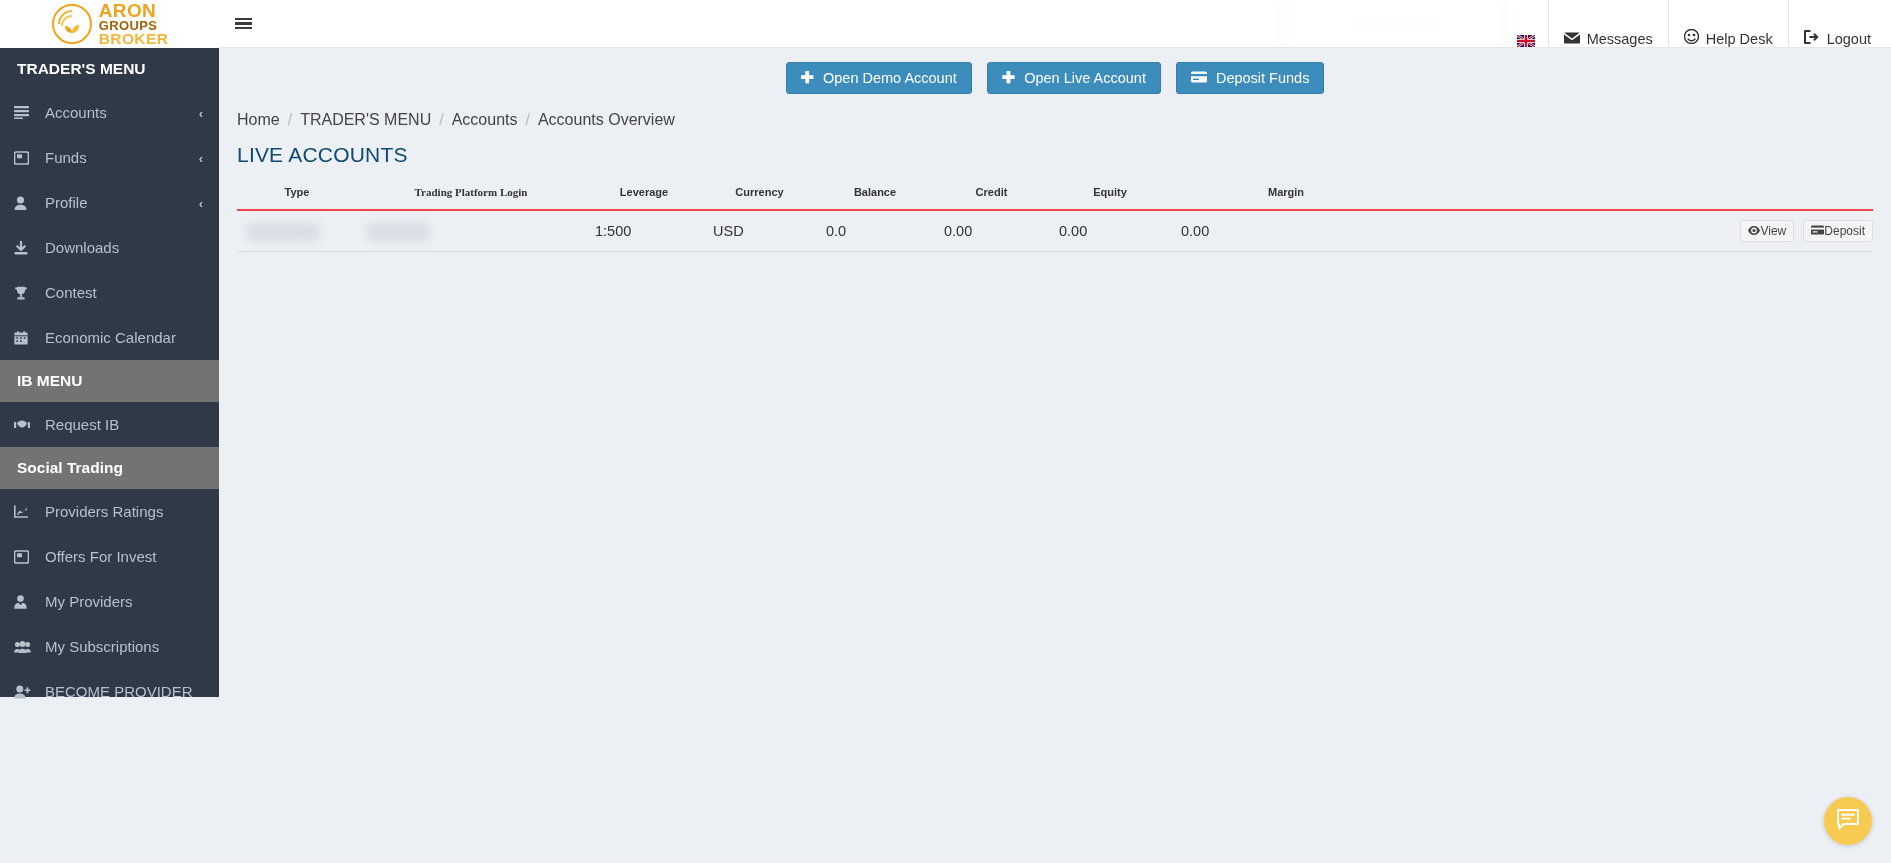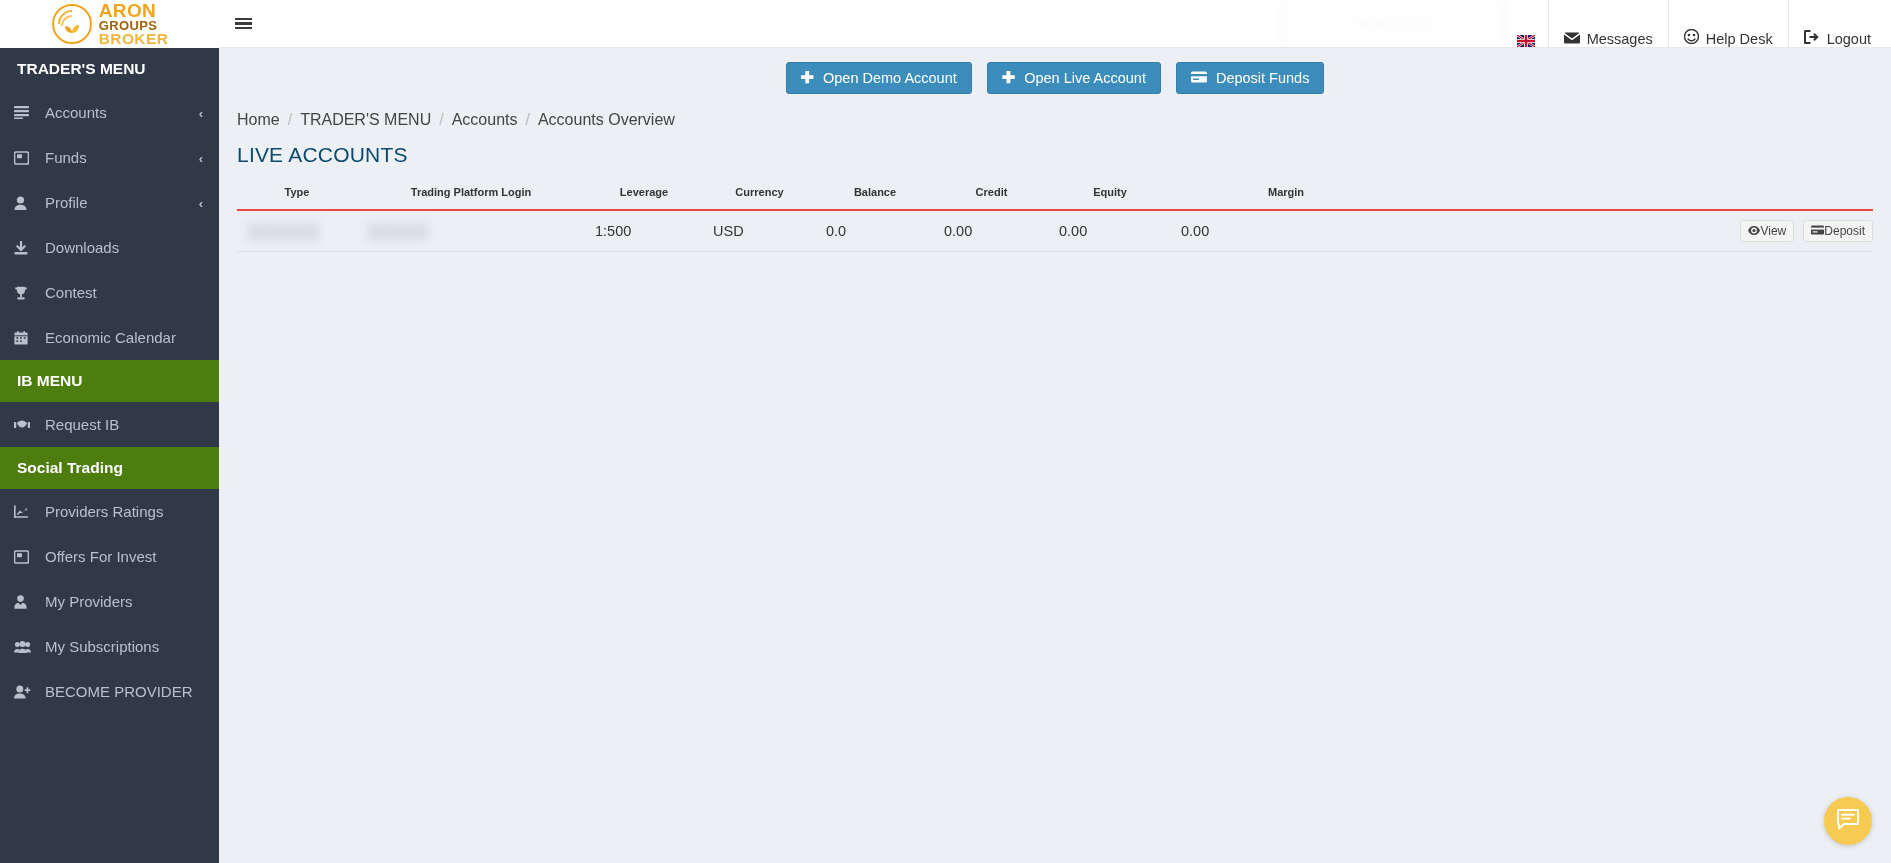--- a/index.html
+++ b/index.html
@@ -6,21 +6,21 @@
   html, body {
     width: 1891px; height: 863px;
     font-family: "Liberation Sans", sans-serif;
     background: #ecf0f5;
     overflow: hidden;
   }
 
   
   #sidebar {
     position: absolute; left: 0; top: 0;
-    width: 219px; height: 863px;
+    width: 219px; height: 697px;
     background: #2f3948;
   }
   .brand {
     height: 48px; background: #ffffff;
     display: flex; align-items: center; justify-content: center;
     overflow: hidden;
   }
   .logo-wrap { display: flex; align-items: center; gap: 6px; }
   .logo-mark { width: 42px; height: 42px; flex: 0 0 42px; }
   .logo-text {
@@ -29,21 +29,21 @@
   }
   .logo-l1 { font-size: 19px; color: #f0a41e; }
   .logo-l2 { font-size: 13px; color: #a16207; }
   .logo-l3 { font-size: 15.5px; color: #f2b63c; }
 
   .sb-section {
     padding: 12px 17px;
     color: #fff; font-size: 15.5px; font-weight: bold;
     background: #2f3948;
   }
-  .sb-section.alt { background: #4d7c0f; }
+  .sb-section.alt { background: #737373; }
 
   .sb-item {
     display: flex; align-items: center;
     height: 45px; padding: 0 14px;
     color: #b8c0cc; font-size: 15px;
     cursor: pointer; position: relative;
   }
   .sb-ico {
     width: 22px; flex: 0 0 22px; display: flex;
     align-items: center; justify-content: flex-start;
@@ -144,21 +144,21 @@
   .sm-btn {
     display: inline-flex; align-items: center; 
     height: 22px; padding: 0 7px; margin-left: 5px;
     background: #f4f4f4; border: 1px solid #ddd;
     border-radius: 3px; font-size: 12px; color: #444;
     cursor: pointer; vertical-align: middle;
   }
 
   
   .c-type   { width: 120px; }
-  .c-login  { width: 228px; }
+  .c-login  { width: 228px; font-family: Liberation Serif, serif; }
   .c-lev    { width: 118px; }
   .c-cur    { width: 113px; }
   .c-bal    { width: 118px; }
   .c-cred   { width: 115px; }
   .c-eq     { width: 122px; }
   .c-mar    { width: 230px; }
 
   
   #chat-widget {
     position: absolute; right: 19px; bottom: 18px;

